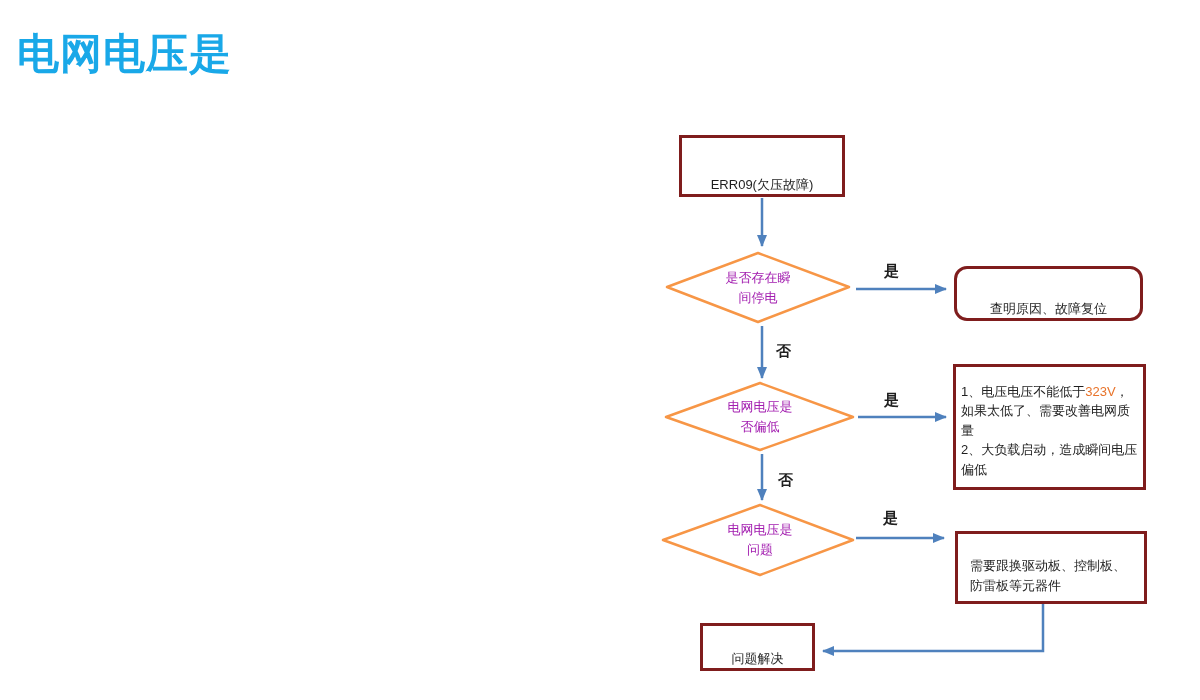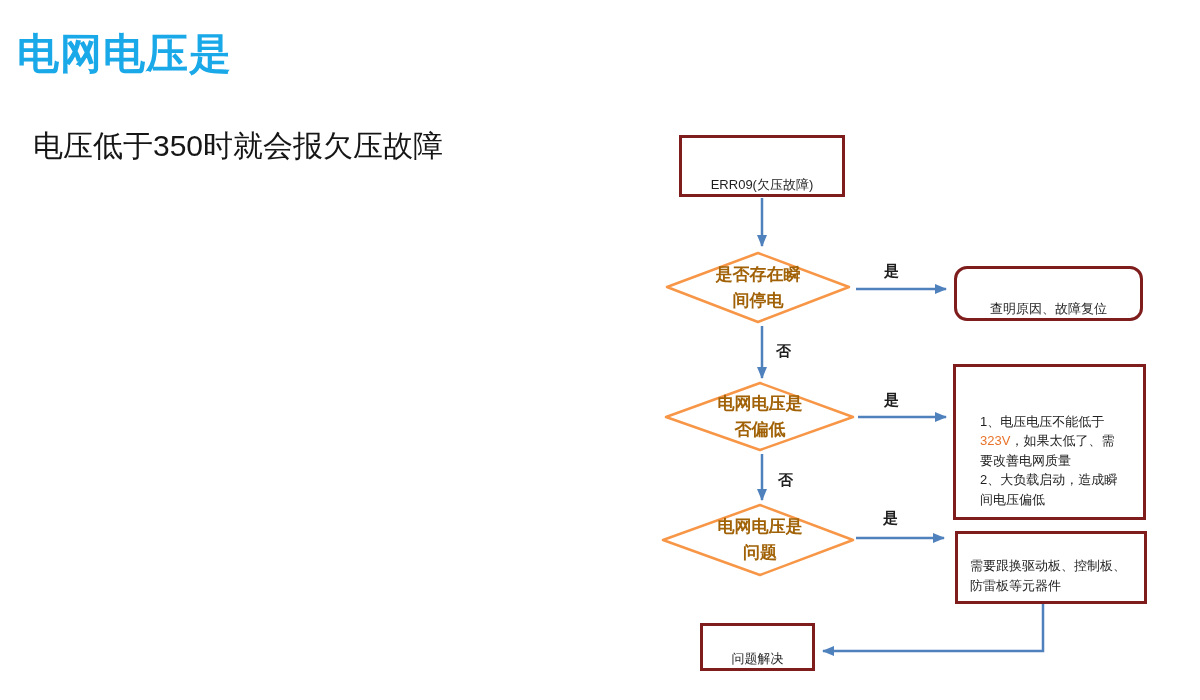--- a/index.html
+++ b/index.html
@@ -20,29 +20,29 @@
   .fc-svg{position:absolute;left:0;top:0;width:1200px;height:700px;pointer-events:none;}
   .box{
     position:absolute;border:3px solid #7f1d1d;background:#fff;
     display:flex;align-items:flex-end;justify-content:center;
     font-size:13px;font-weight:400;color:#1f1f1f;box-sizing:border-box;
     text-align:center;line-height:1.5;
   }
   .box.left-align{justify-content:flex-start;text-align:left;}
   .box-start{left:679px;top:135px;width:166px;height:62px;}
   .box-result1{left:954px;top:266px;width:189px;height:55px;border-radius:13px;}
-  .box-result2{left:953px;top:364px;width:193px;height:156px;padding:8px 24px;}
+  .box-result2{left:953px;top:364px;width:193px;height:126px;padding:8px 5px;}
   .box-result3{left:955px;top:503px;width:192px;height:73px;padding:6px 12px;margin-top:28px;}
   .box-end{left:700px;top:623px;width:115px;height:48px;}
   .prewrap{white-space:pre-line;}
   .hl{color:#E8732A;}
   .diamond-text{
     position:absolute;width:140px;height:44px;
     display:flex;align-items:center;justify-content:center;text-align:center;
-    font-size:17px;font-weight:700;color:#a16207;line-height:1.55;
+    font-size:13px;font-weight:400;color:#a21caf;line-height:1.55;
     white-space:pre-line;
   }
   .dt1{left:688px;top:266px;}
   .dt2{left:690px;top:395px;}
   .dt3{left:690px;top:518px;}
   .branch-label{
     position:absolute;font-size:15px;font-weight:600;color:#1f1f1f;
   }
   .yes1{left:884px;top:262px;}
   .no1{left:776px;top:342px;}
@@ -51,21 +51,20 @@
   .yes3{left:883px;top:509px;}
 </style>
 </head>
 <body>
 
 <div class="slide">
 
   <h1 class="page-title">电网电压是</h1>
 
   <div class="intro">
-    <p>电压低于350时就会报欠压故障</p>
   </div>
 
   <div>
     <svg class="fc-svg" viewBox="0 0 1200 700" xmlns="http://www.w3.org/2000/svg">
       <defs>
         <marker id="ah" markerUnits="userSpaceOnUse" markerWidth="14" markerHeight="12" refX="11" refY="5" orient="auto">
           <path d="M0,0 L12,5 L0,10 Z" fill="#4F81BD"></path>
         </marker>
       </defs>
 

